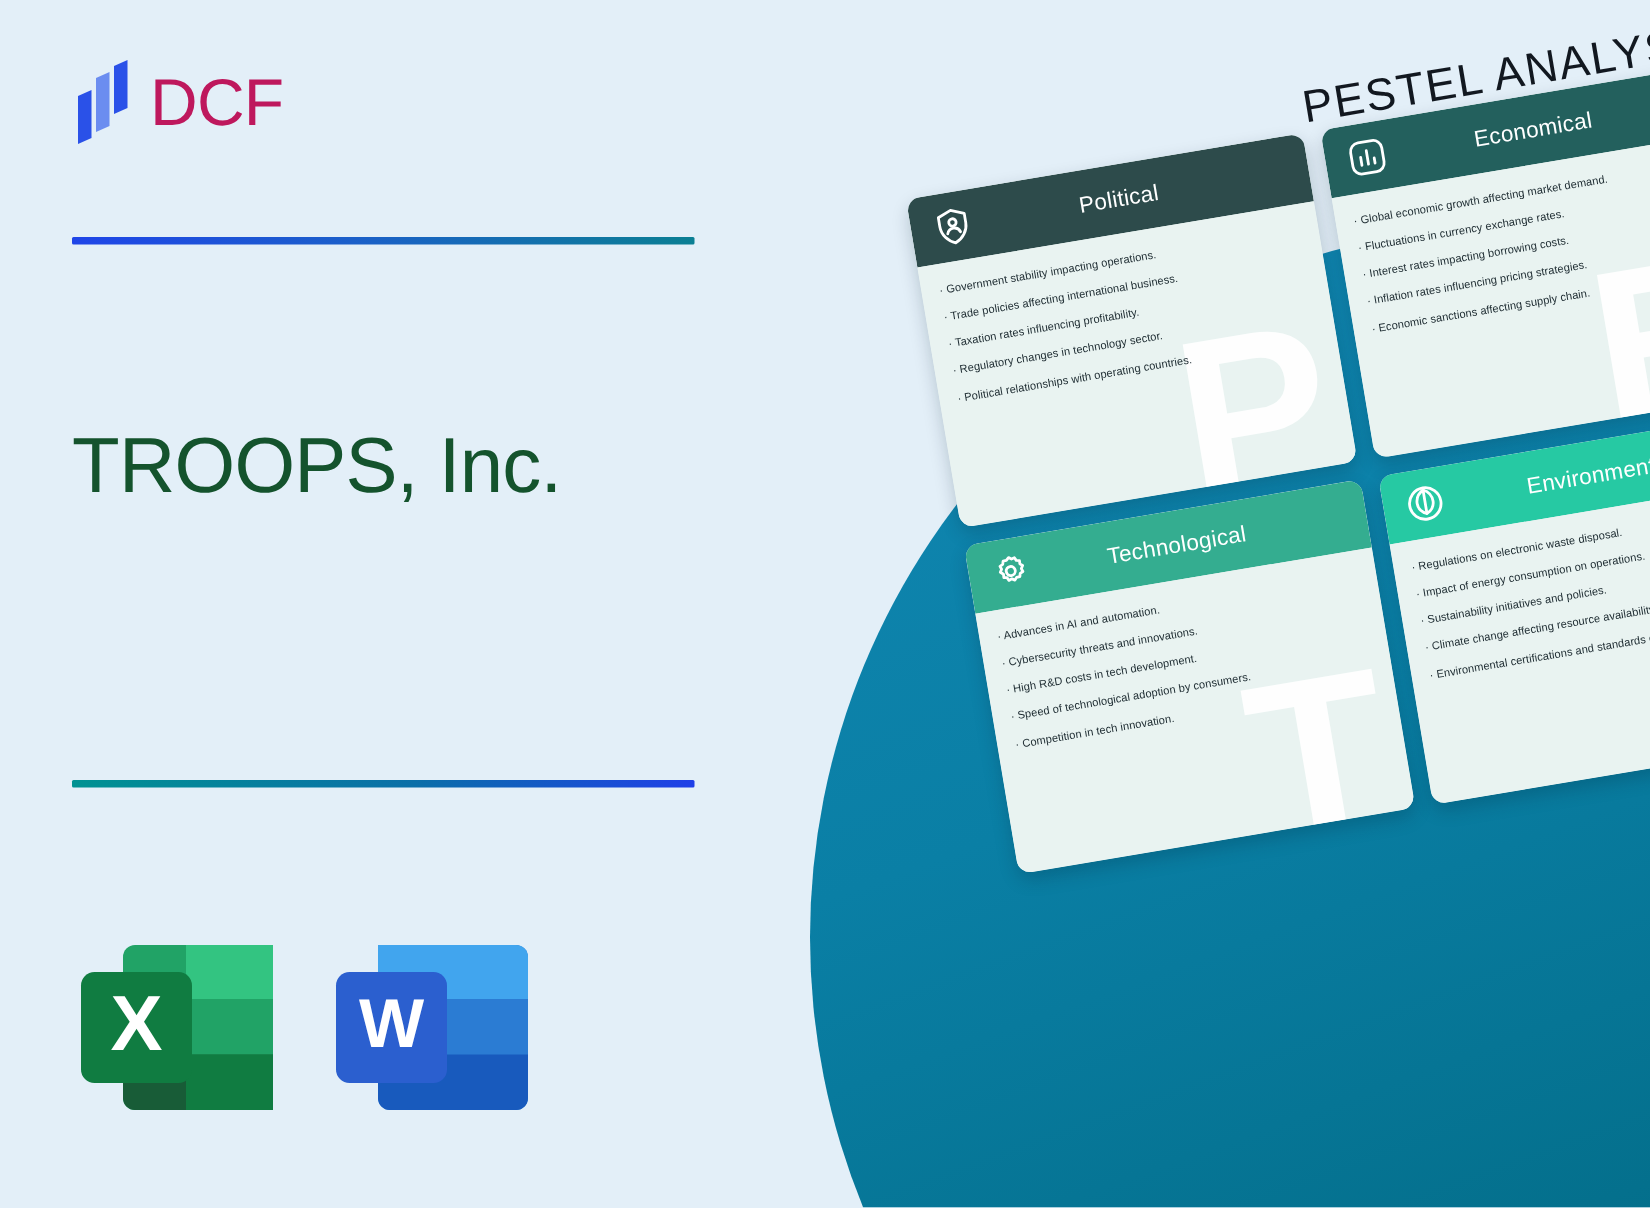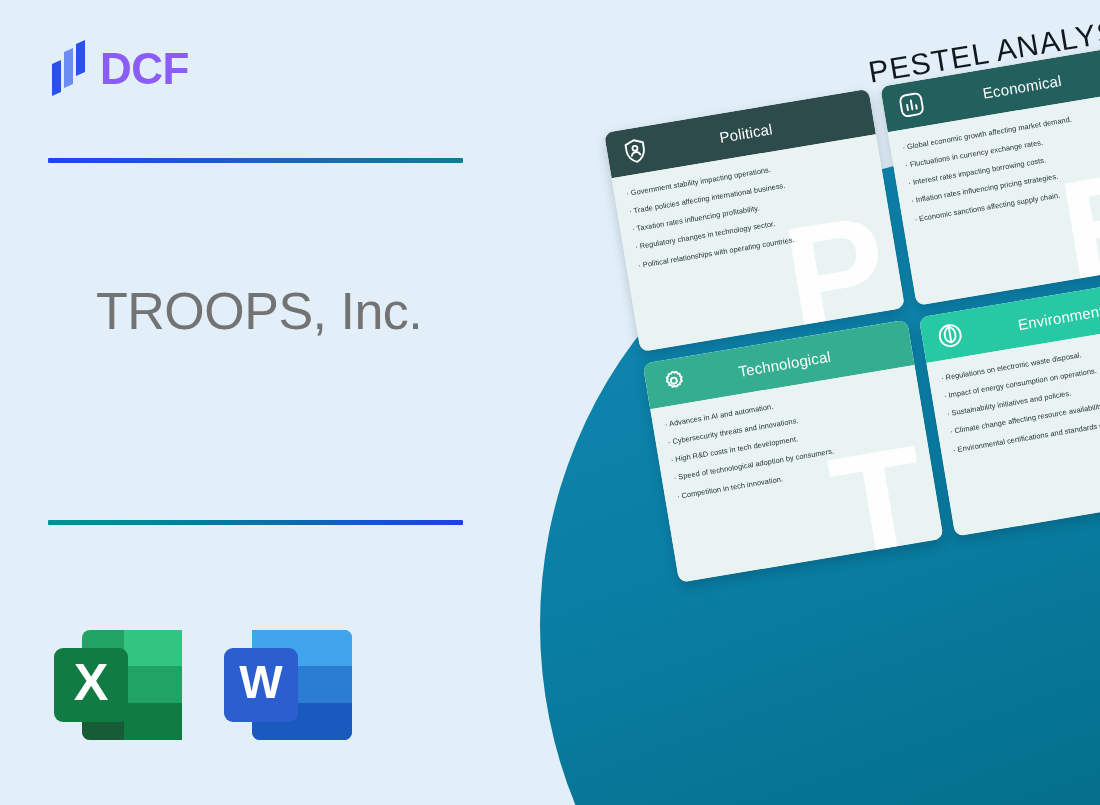--- a/index.html
+++ b/index.html
@@ -33,22 +33,22 @@
     position: absolute;
     left: 48px;
     top: 40px;
     display: flex;
     align-items: center;
     gap: 10px;
   }
   .brand-mark { width: 42px; height: 58px; display:block; }
   .brand-text {
     font-size: 44px;
-    font-weight: 700;
-    color: #8b5cf6;
+    font-weight: 400;
+    color: #be185d;
     letter-spacing: -0.5px;
     line-height: 1;
     font-family: "Liberation Sans", sans-serif;
   }
 
   .divider {
     position: absolute;
     left: 48px;
     width: 415px;
     height: 5px;
@@ -64,23 +64,22 @@
   }
 
   .headline {
     position: absolute;
     left: 48px;
     top: 282px;
     width: 470px;
     font-size: 52px;
     font-weight: 400;
     line-height: 1.15;
-    color: #737373;
+    color: #14532d;
     letter-spacing: -0.5px;
-    margin-left: 48px;
   }
 
   .office-icons {
     position: absolute;
     left: 48px;
     top: 622px;
     display: flex;
     gap: 30px;
   }
   .office-icon { position: relative; width: 140px; height: 126px; }

